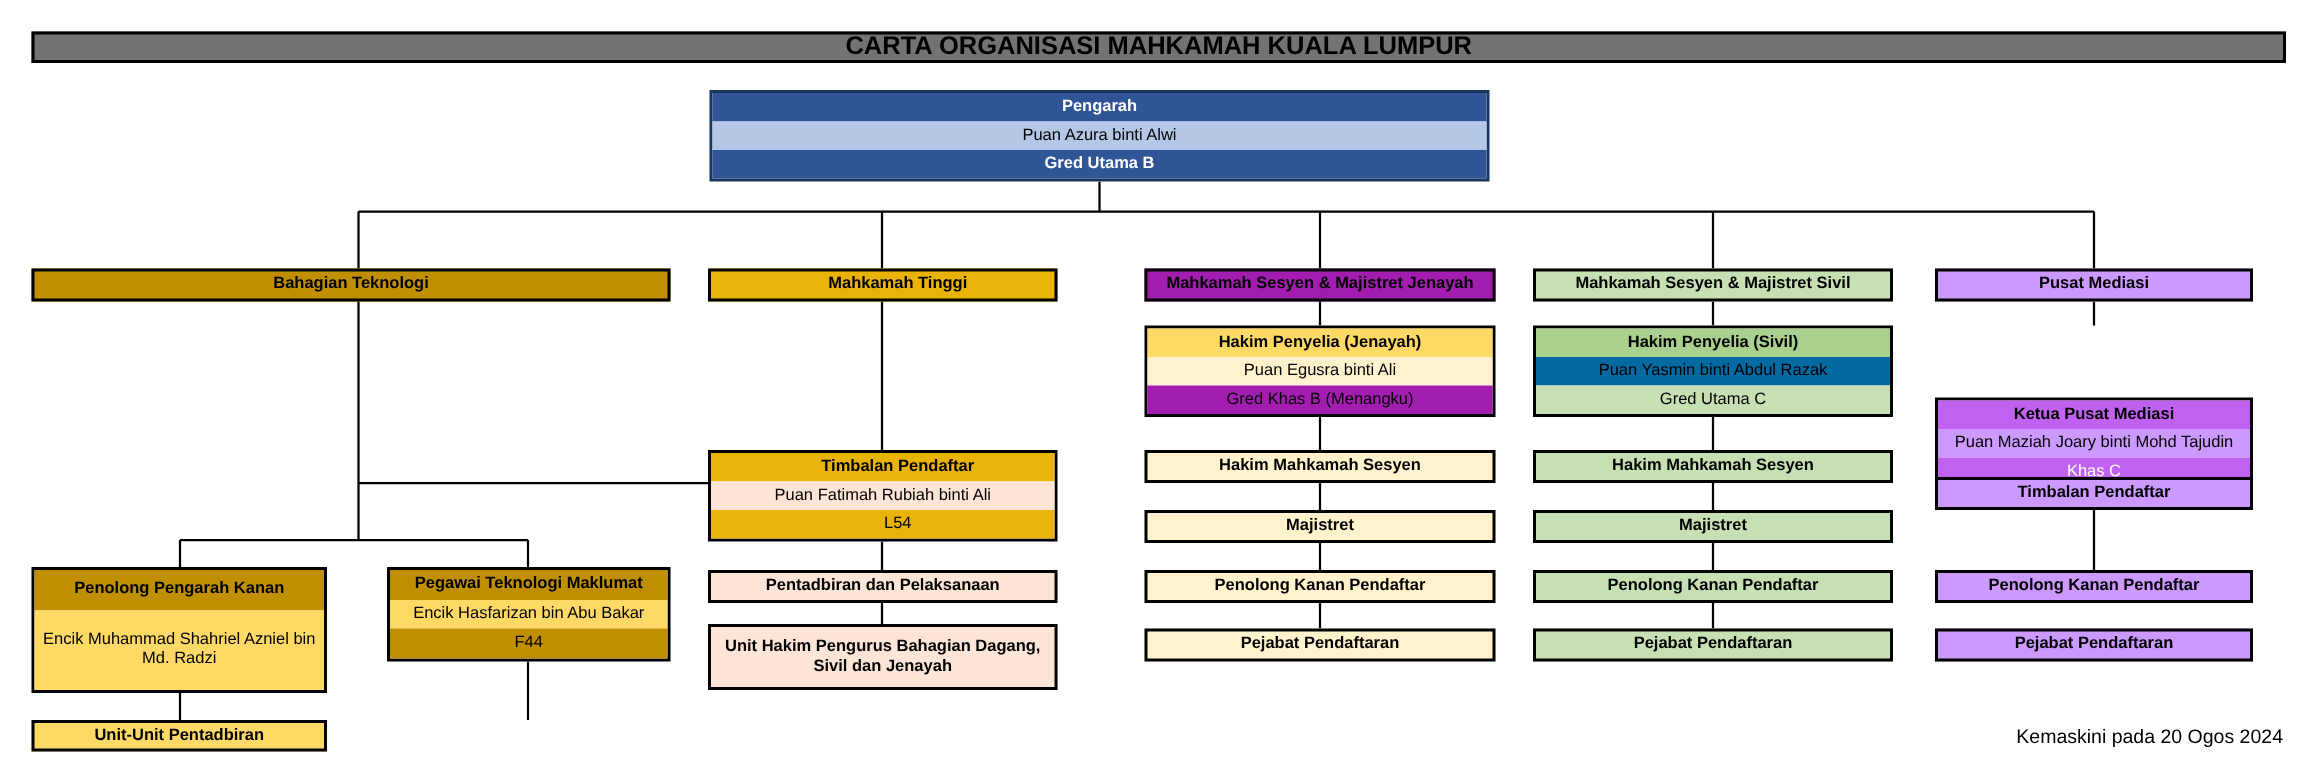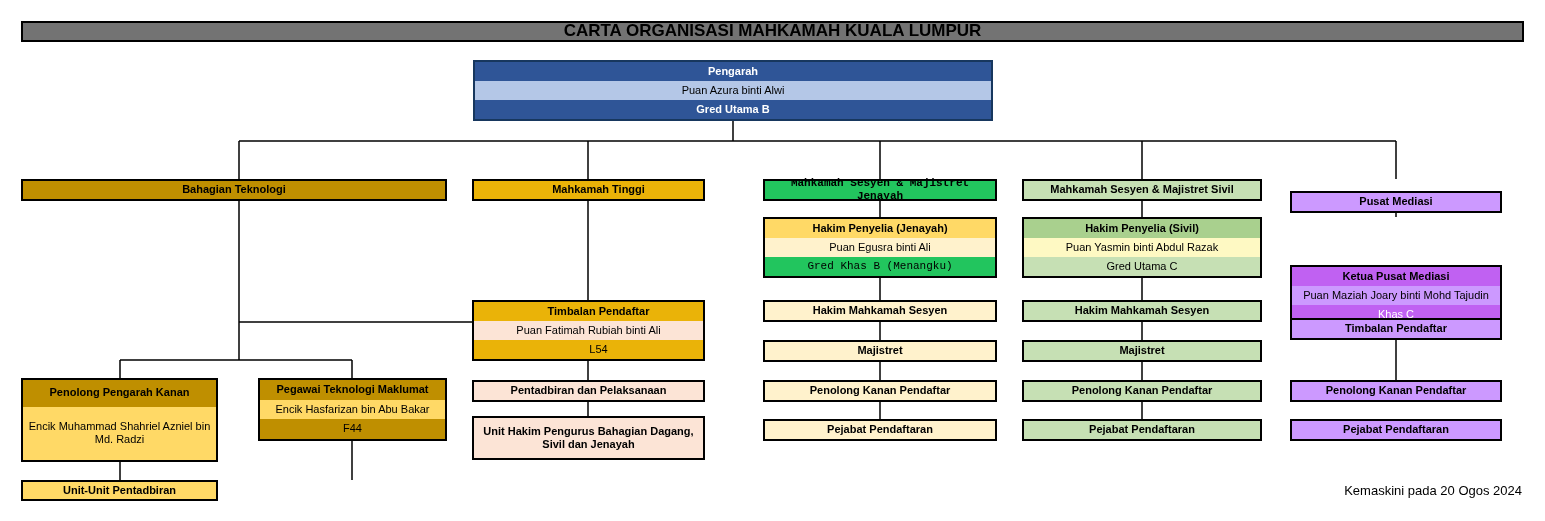--- a/index.html
+++ b/index.html
@@ -18,26 +18,26 @@
     display:flex;align-items:center;justify-content:center;text-align:center;
     font-size:11px;font-weight:bold;line-height:1.2;padding:0 4px;background:#fff;}
   #title-bar{left:21px;top:21px;width:1503px;height:21px;background:#737373;font-size:17px;}
   #director{left:473px;top:60px;width:520px;height:61px;border-color:#17375E;}
   .d-dark{background:#2F5597;color:#fff;font-weight:bold;}
   .d-light{background:#B4C7E7;}
   .c-gold-d{background:#BF8F00;}
   .c-gold-l{background:#FFD966;}
   .c-peach{background:#eab308;padding-left:24px;}
   .c-peach-l{background:#FCE4D6;}
-  .c-yel-h{background:#22c55e;font-family:Liberation Mono, monospace;}
+  .c-yel-h{background:#a21caf;}
   .c-yel-d{background:#FFD966;}
   .c-yel-l{background:#FFF2CC;}
   .c-grn-h{background:#C6E0B4;}
   .c-grn-d{background:#A9D08E;}
-  .c-grn-l{background:#fef9c3;}
+  .c-grn-l{background:#0369a1;}
   .c-pur-d{background:#C061F2;}
   .c-pur-l{background:#CC99FF;}
   .white-text{color:#fff;}
   #update-note{position:absolute;right:23px;top:483px;font-size:13px;}
 </style>
 </head>
 <body>
 
 <div id="canvas">
 
@@ -86,21 +86,21 @@
   <div id="director" class="box">
     <div class="row d-dark">Pengarah</div>
     <div class="row d-light">Puan Azura binti Alwi</div>
     <div class="row d-dark">Gred Utama B</div>
   </div>
 
   <div class="single c-gold-d" style="left:21px;top:179px;width:426px;height:22px;">Bahagian Teknologi</div>
   <div class="single c-peach" style="left:472px;top:179px;width:233px;height:22px;">Mahkamah Tinggi</div>
   <div class="single c-yel-h" style="left:763px;top:179px;width:234px;height:22px;">Mahkamah Sesyen &amp; Majistret Jenayah</div>
   <div class="single c-grn-h" style="left:1022px;top:179px;width:240px;height:22px;">Mahkamah Sesyen &amp; Majistret Sivil</div>
-  <div class="single c-pur-l" style="left:1290px;top:191px;width:212px;height:22px;">Pusat Mediasi</div>
+  <div class="single c-pur-l" style="left:1290px;top:179px;width:212px;height:22px;">Pusat Mediasi</div>
 
   <div class="box" style="left:21px;top:378px;width:197px;height:84px;">
     <div class="row hdr c-gold-d">Penolong Pengarah Kanan</div>
     <div class="row grow c-gold-l">Encik Muhammad Shahriel Azniel bin Md. Radzi</div>
   </div>
   <div class="box" style="left:258px;top:378px;width:189px;height:63px;">
     <div class="row hdr c-gold-d">Pegawai Teknologi Maklumat</div>
     <div class="row c-gold-l">Encik Hasfarizan bin Abu Bakar</div>
     <div class="row c-gold-d">F44</div>
   </div>

